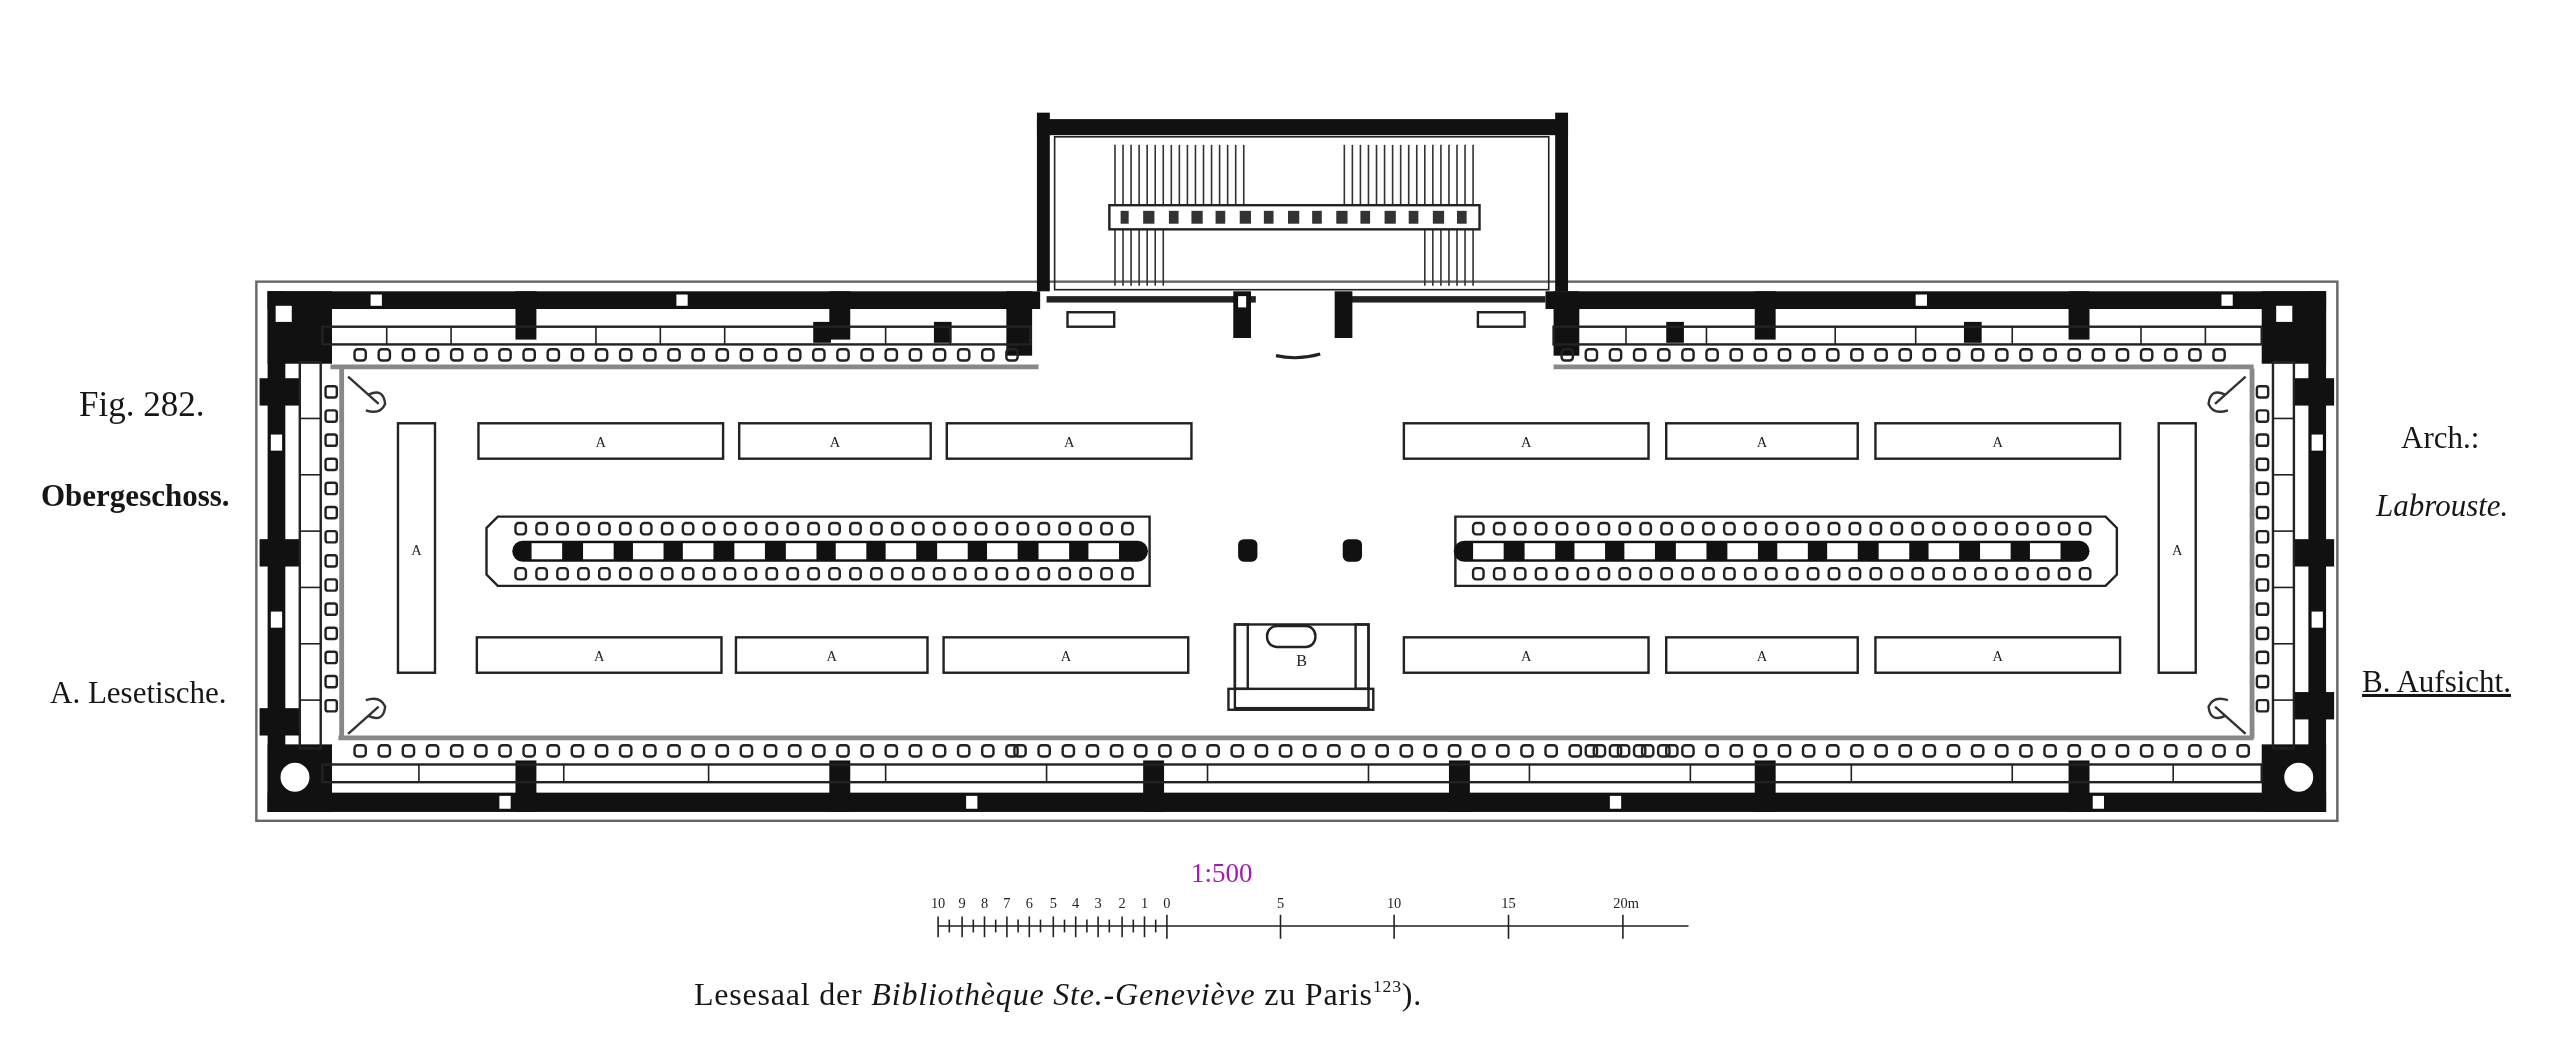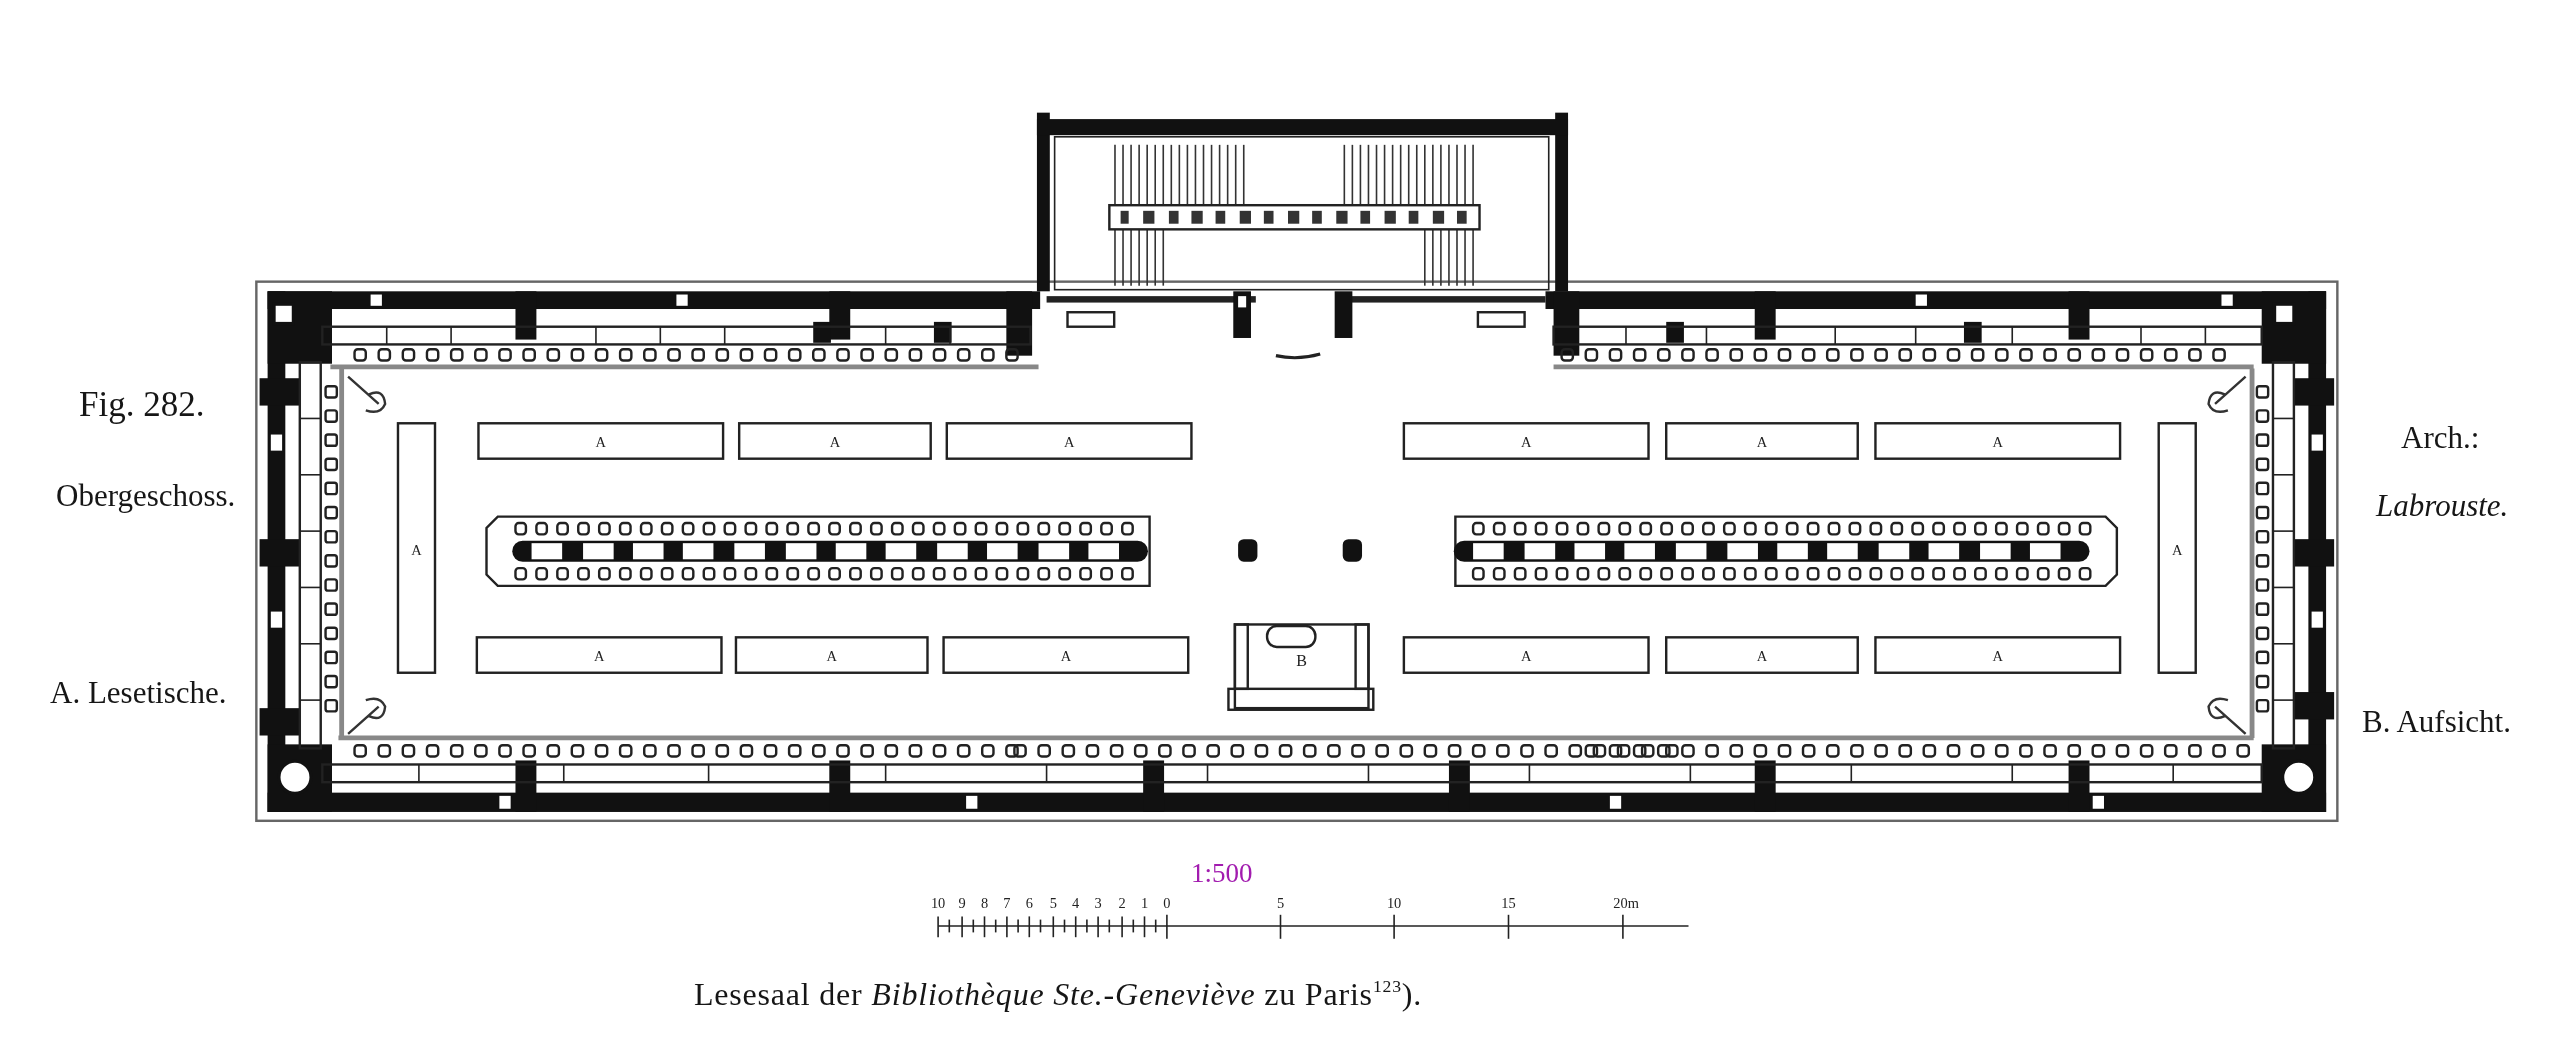--- a/index.html
+++ b/index.html
@@ -14,26 +14,26 @@
              font-size: 32px; letter-spacing: 0.8px; color: #161616; }
   .caption .it { font-style: italic; }
   .caption sup { font-size: 17.7px; vertical-align: 13px; }
   .scale-title { position: absolute; top: 858px; left: 1191px; width: 193px; text-align: left;
                  font-size: 27px; color: #a21caf; }
 </style>
 </head>
 <body>
 
 <div class="label fig-title" style="left:79px; top:385px;">Fig. 282.</div>
-<div class="label" style="left:56px; top:478px;">Obergeschoss.</div>
+<div class="label" style="left:41px; top:478px;font-weight:bold;">Obergeschoss.</div>
 <div class="label" style="left:50px; top:675px;">A. Lesetische.</div>
 
 <div class="label" style="left:2401px; top:420px;">Arch.:</div>
 <div class="label italic" style="left:2376px; top:488px;">Labrouste.</div>
-<div class="label" style="left:2362px; top:704px;">B. Aufsicht.</div>
+<div class="label" style="left:2362px; top:664px;text-decoration:underline;">B. Aufsicht.</div>
 
 <svg class="abs" style="left:0; top:0;" width="2576" height="853" viewBox="0 0 3200 1060">
   <g fill="none" stroke="#111" stroke-width="3">
 
     <rect x="318" y="350" width="2586" height="670" stroke="#666" stroke-width="3"></rect>
   </g>
 
   <g fill="#111">
 
     <rect x="332" y="362" width="960" height="22"></rect>

